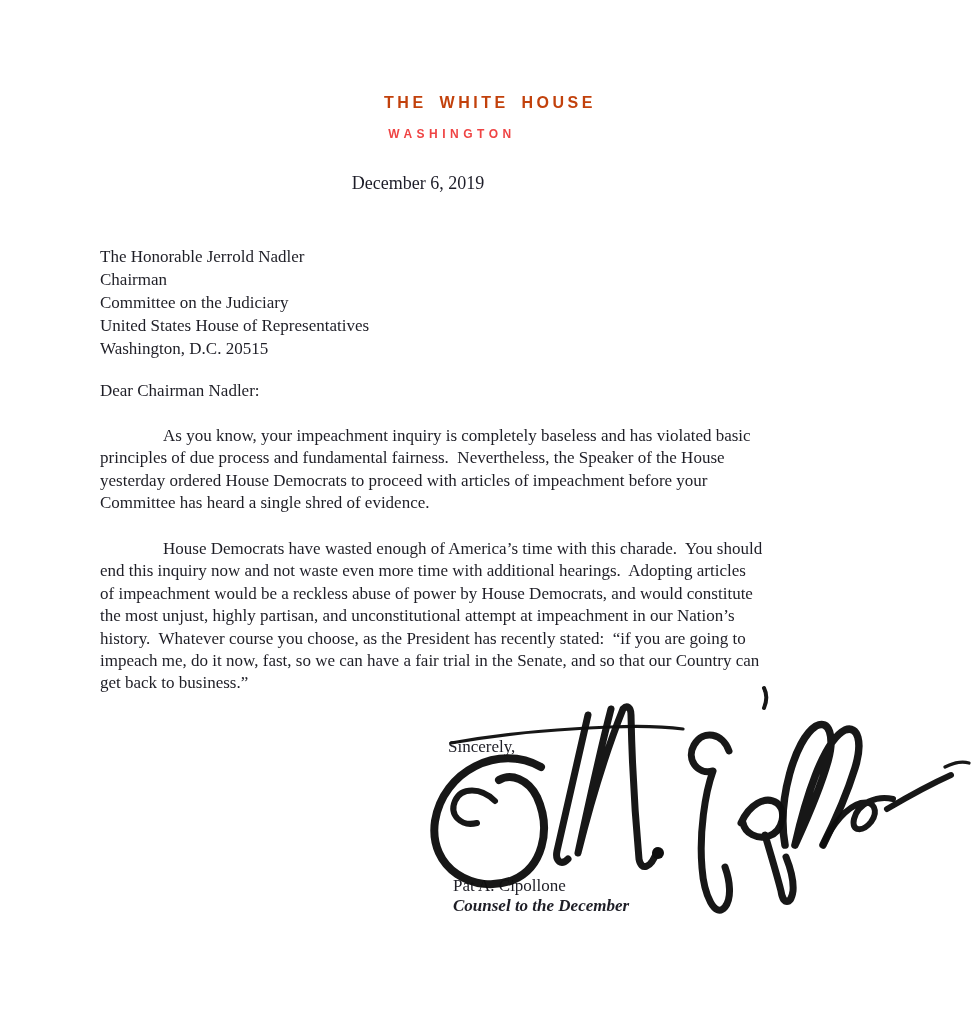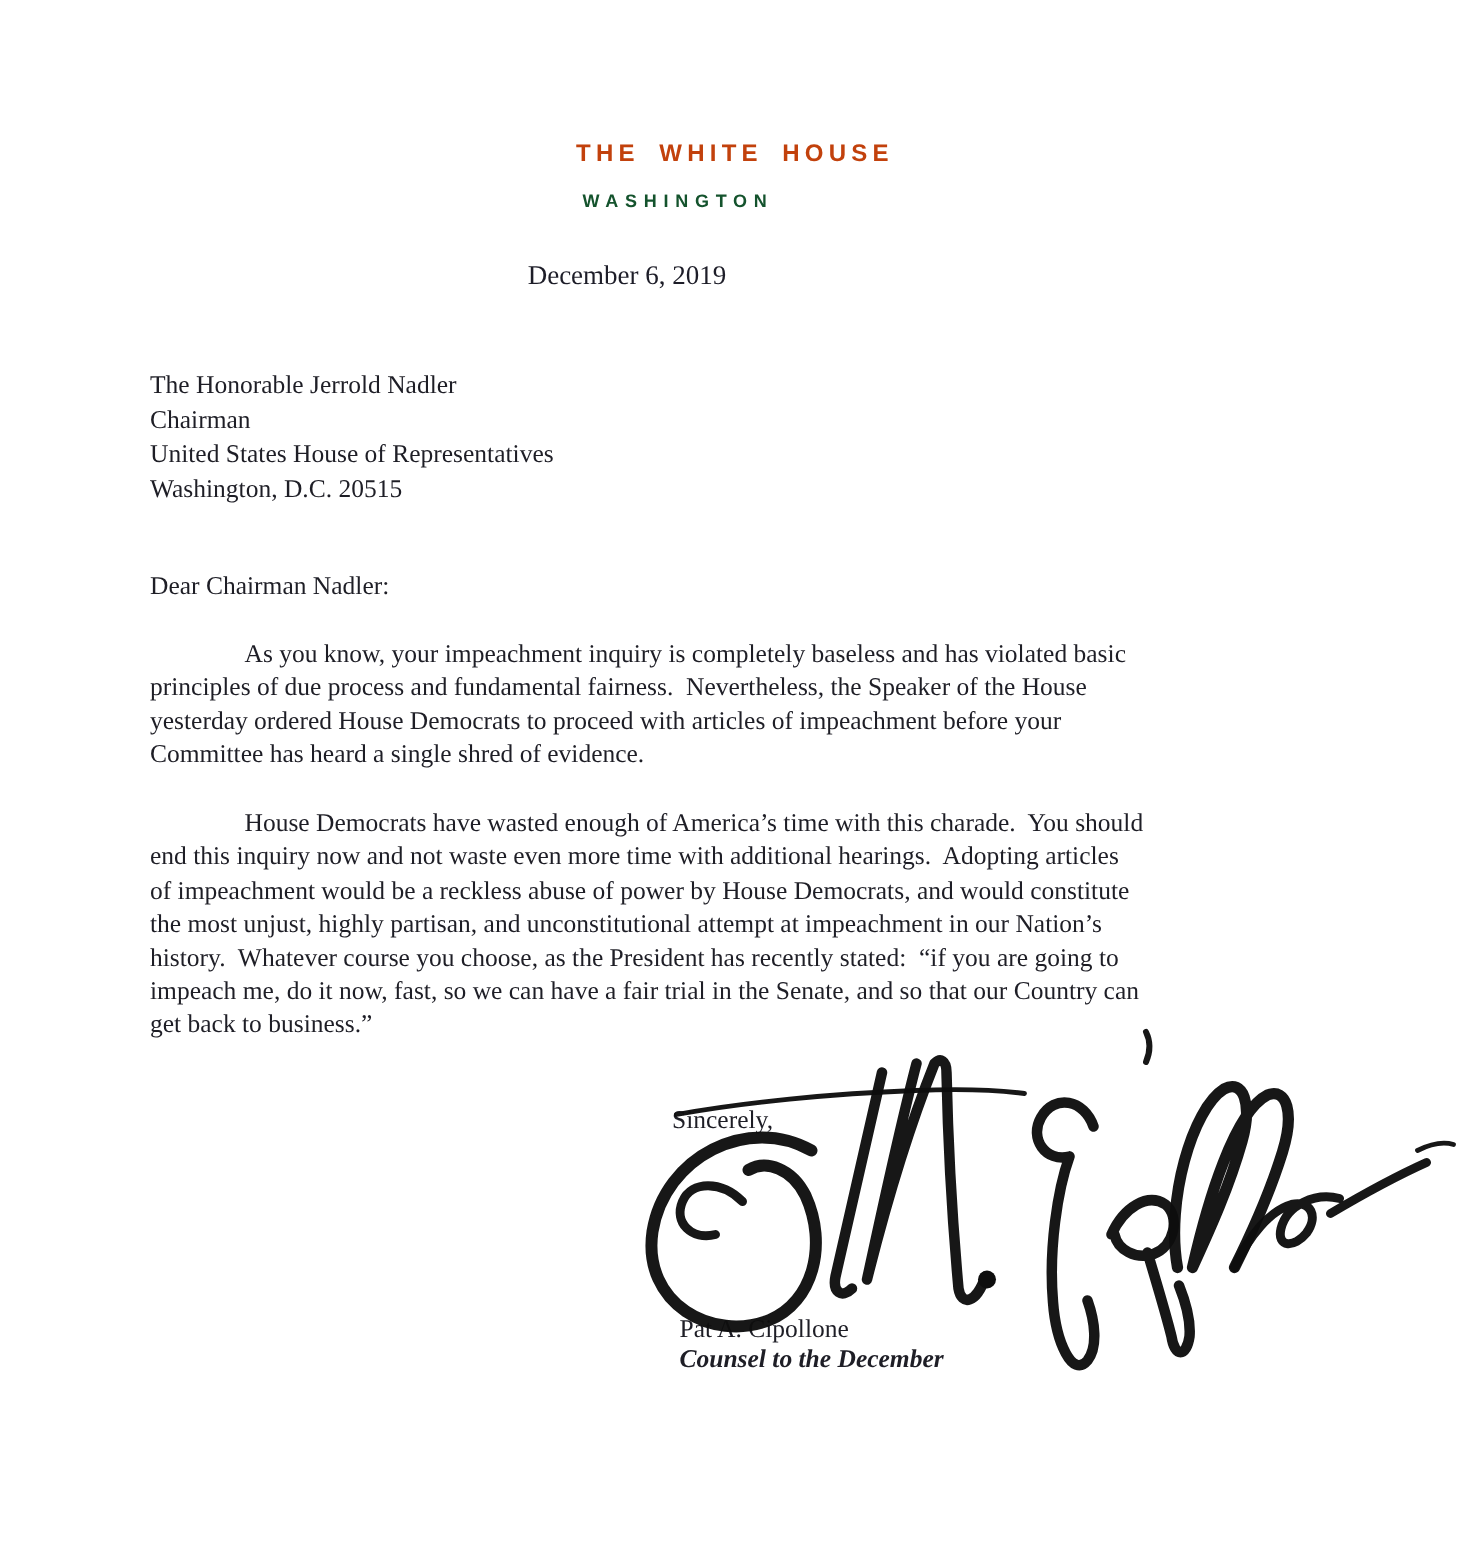--- a/index.html
+++ b/index.html
@@ -16,21 +16,21 @@
   .lh-title {
     position: absolute; left: 0; top: 94px; width: 980px;
     font-family: "Liberation Sans", sans-serif;
     font-weight: bold; font-size: 16px; letter-spacing: 3.5px; word-spacing: 5px;
     color: #c2410c;
   }
   .lh-sub {
     position: absolute; left: 0; top: 127px; width: 904px;
     font-family: "Liberation Sans", sans-serif;
     font-weight: bold; font-size: 12px; letter-spacing: 4.5px;
-    color: #14532d;
+    color: #ef4444;
   }
   .date {
     position: absolute; left: 0; top: 173px; width: 836px;
     text-align: center; font-size: 18px; color: #1d1d28;
   }
   .address { position: absolute; left: 100px; top: 245px; font-size: 17px; line-height: 23px; }
   .address div { white-space: pre-wrap; }
   .salutation { position: absolute; left: 100px; top: 381px; font-size: 17px; white-space: pre-wrap; }
   .para {
     position: absolute; left: 100px; width: 850px;
@@ -59,20 +59,21 @@
   <header class="letterhead">
     <div class="lh-title">THE WHITE HOUSE</div>
     <div class="lh-sub">WASHINGTON</div>
   </header>
 
   <div class="date">December 6, 2019</div>
 
   <div class="address">
     <div>The Honorable Jerrold Nadler</div>
     <div>Chairman</div>
+    <div>Committee on the Judiciary</div>
     <div>United States House of Representatives</div>
     <div>Washington, D.C. 20515</div>
   </div>
 
   <div class="salutation">Dear Chairman Nadler:</div>
 
   <p class="para para1">As you know, your impeachment inquiry is completely baseless and has violated basic
 principles of due process and fundamental fairness.  Nevertheless, the Speaker of the House
 yesterday ordered House Democrats to proceed with articles of impeachment before your
 Committee has heard a single shred of evidence.</p>

